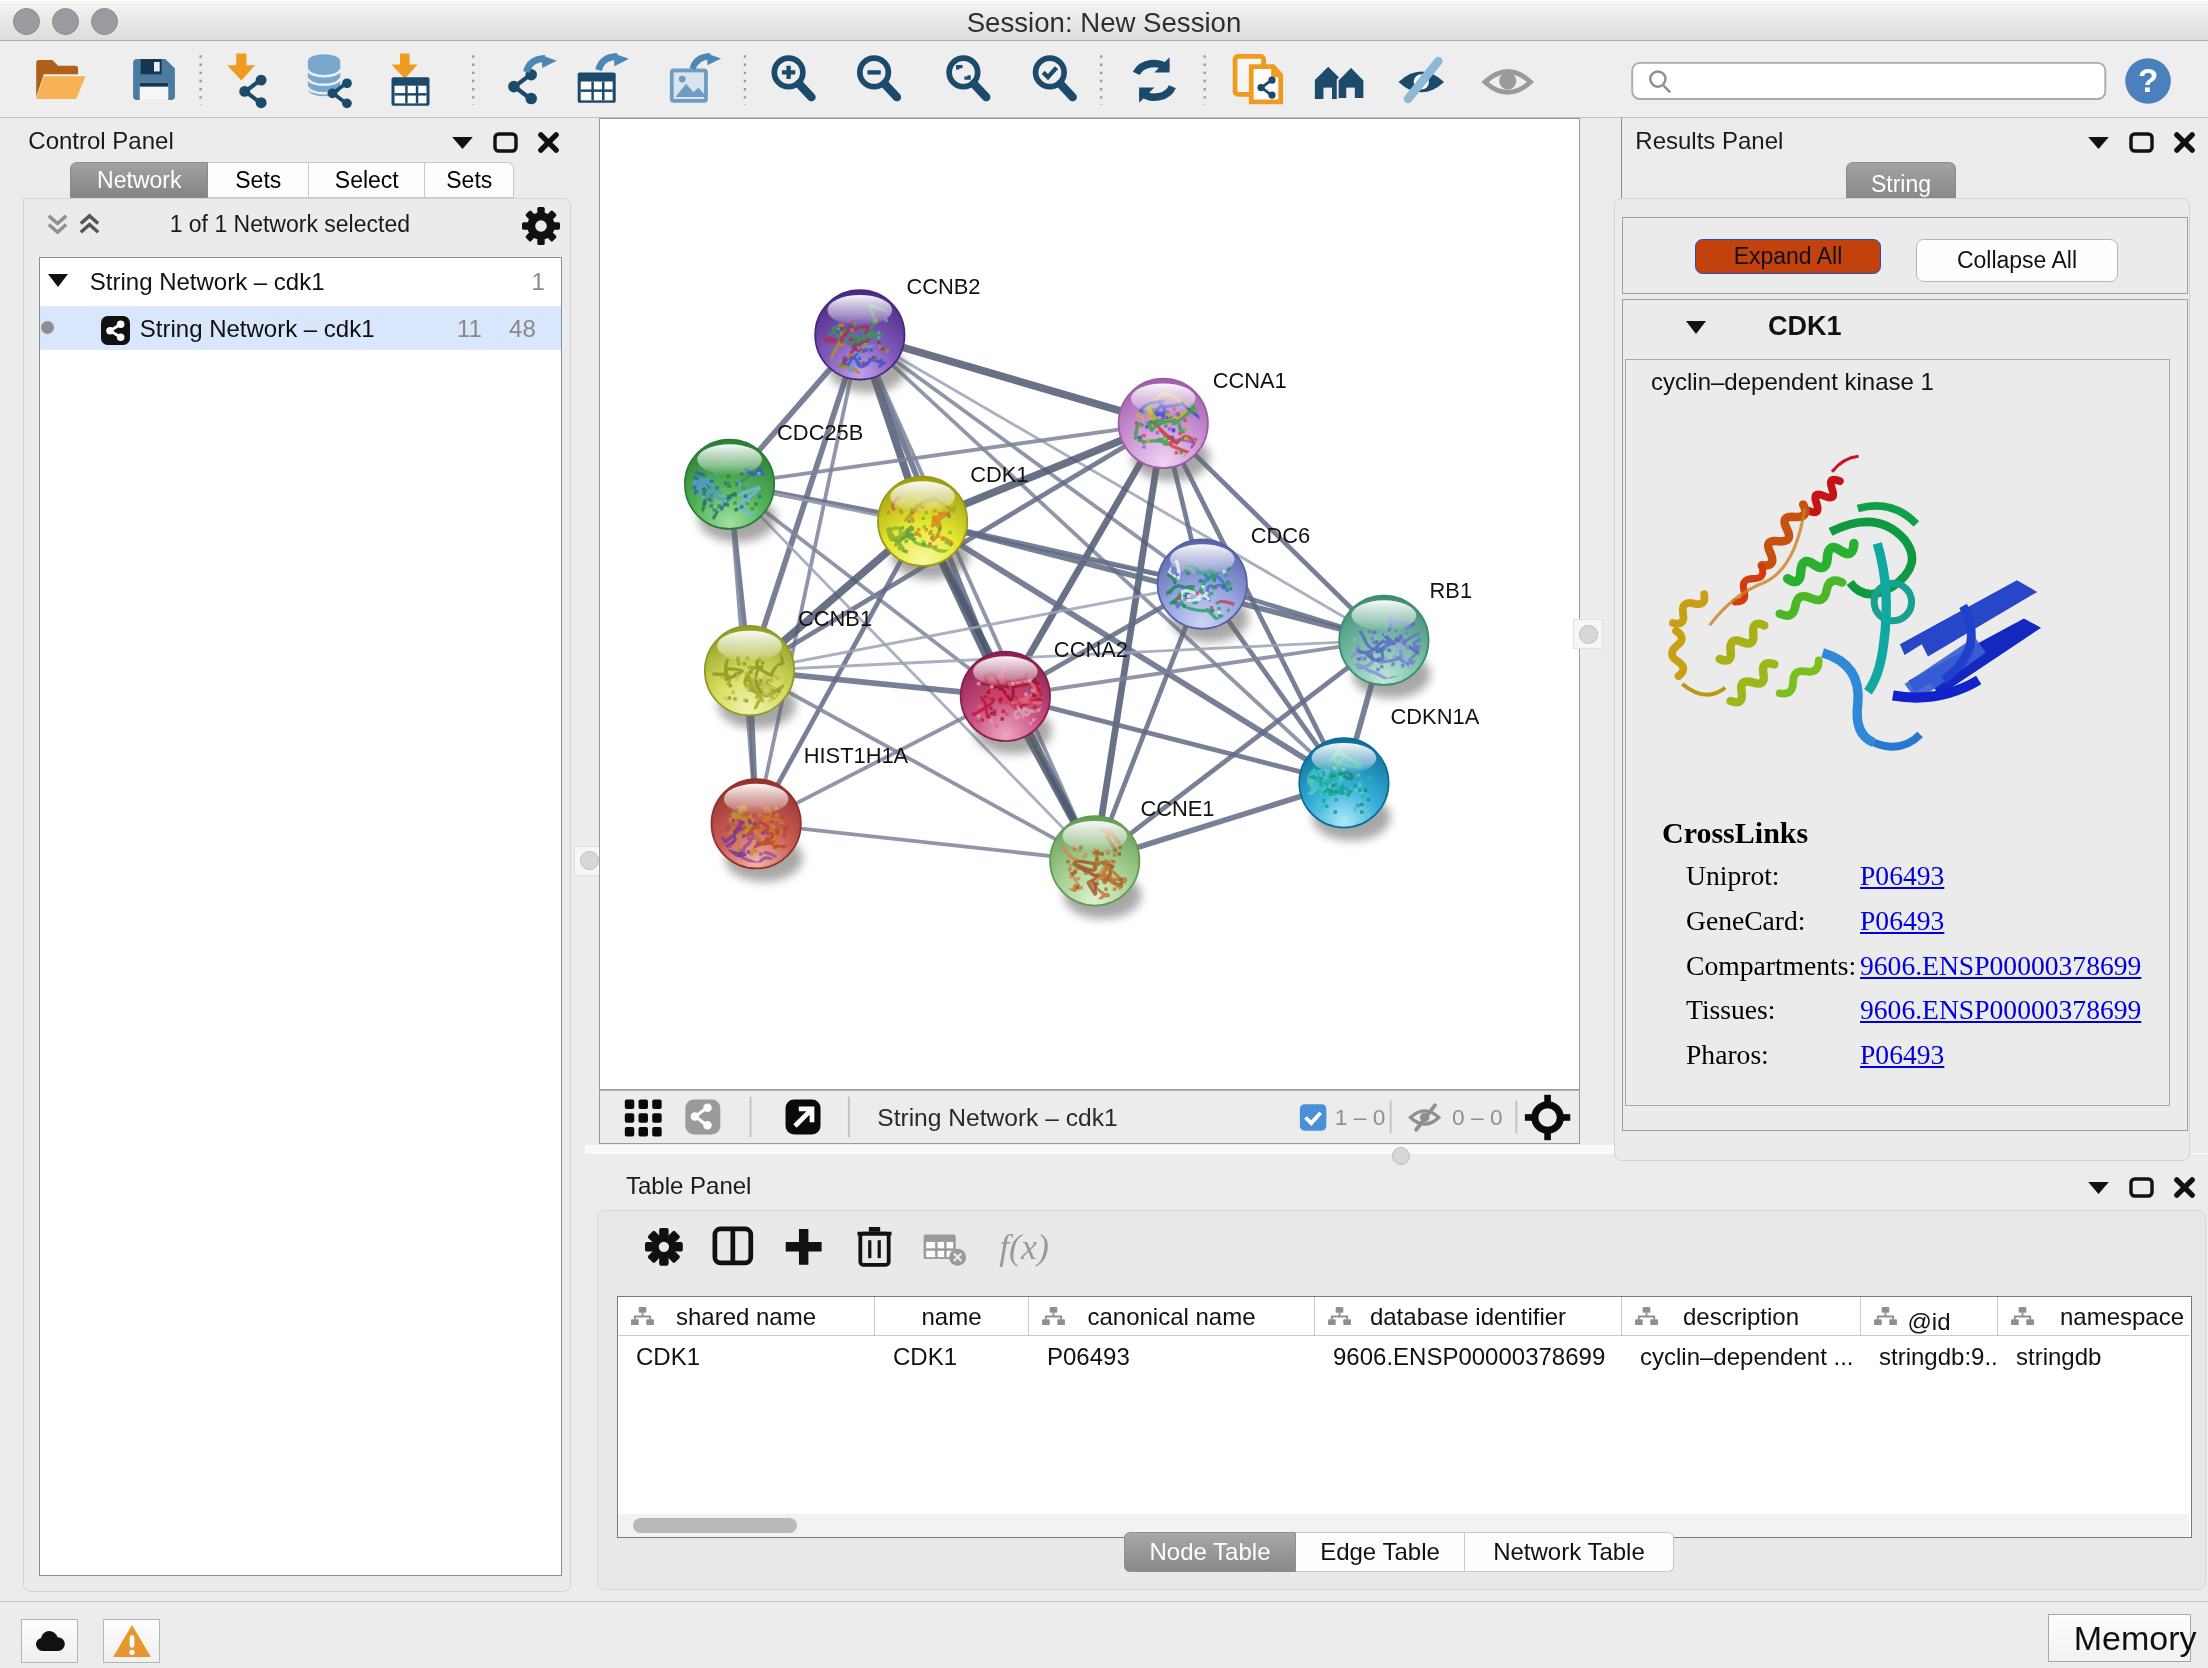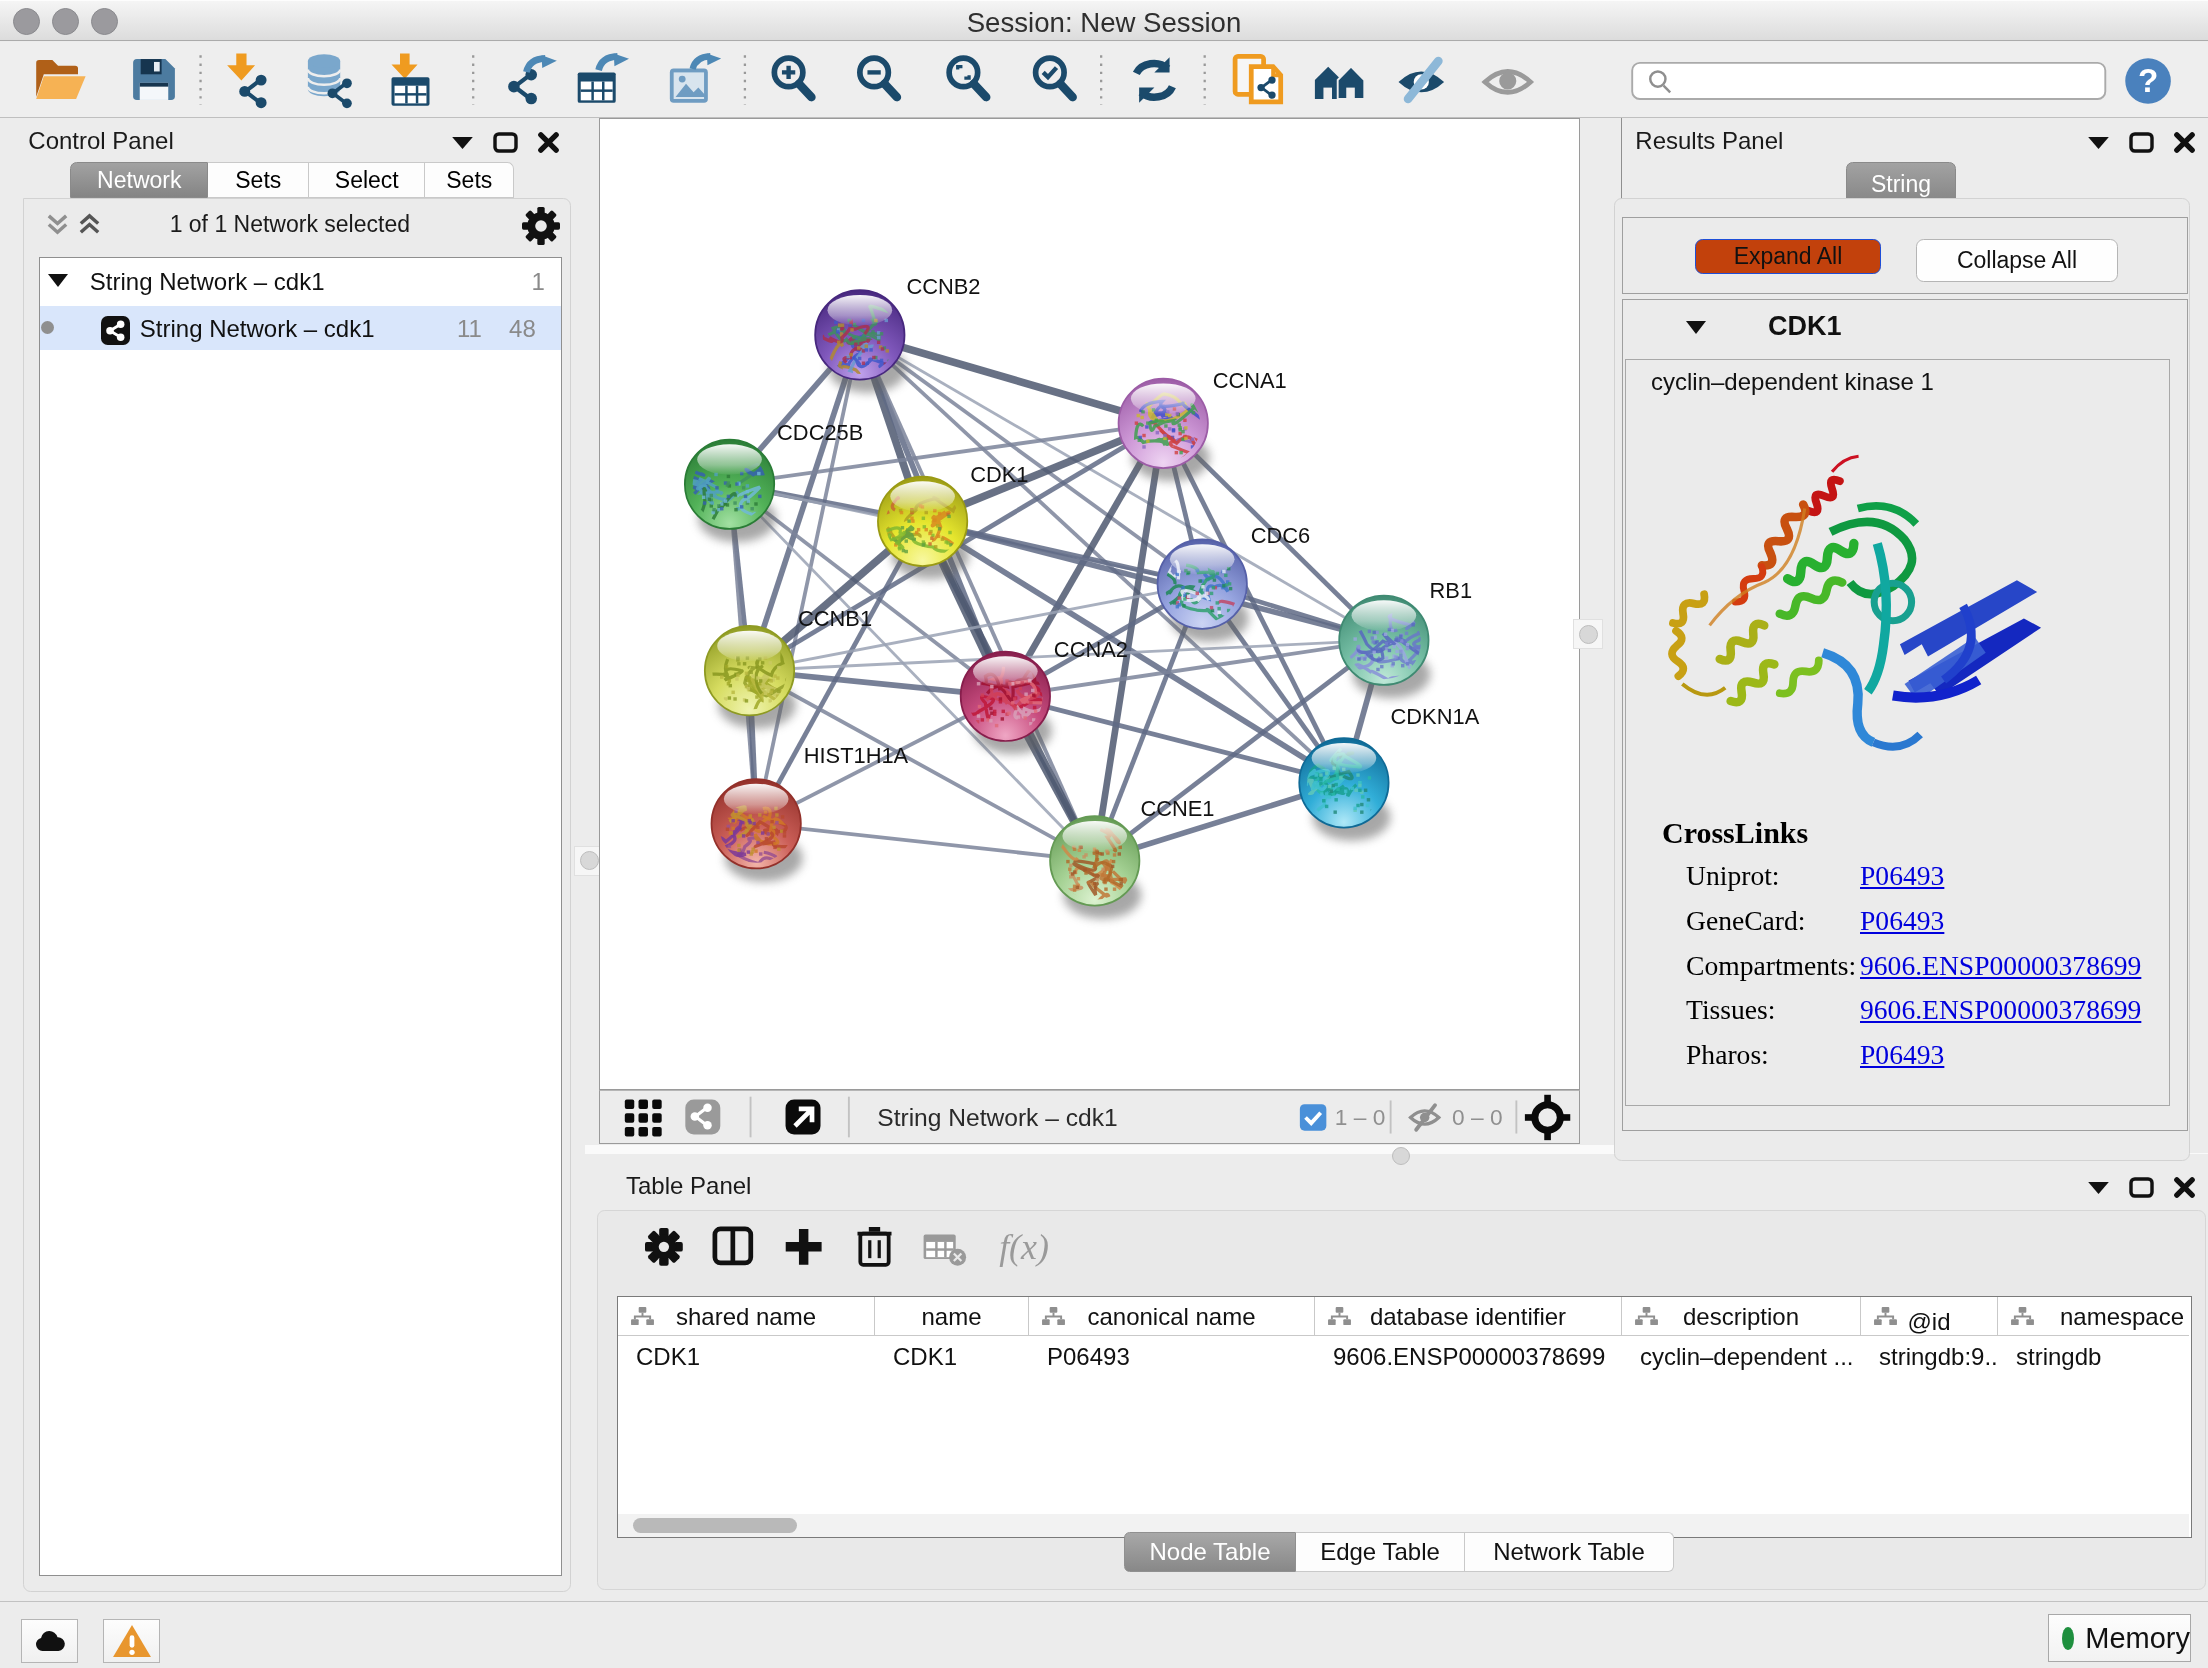--- a/index.html
+++ b/index.html
@@ -1390,16 +1390,16 @@
   </div>
   <div class="abs" style="left:103px;top:17px;width:57px;height:44px;background:linear-gradient(#fdfdfd,#f0f0f0);border:1px solid #b5b5b5;display:flex;align-items:center;justify-content:center">
     <svg width="42" height="36" viewBox="0 0 44 38">
         <path d="M22 2 42 36H2z" fill="#e8962e"></path>
         <rect x="19.5" y="13" width="5" height="13" rx="2.5" fill="#fff"></rect>
         <circle cx="22" cy="31" r="2.8" fill="#fff"></circle>
       </svg>
   </div>
   <div class="abs" style="left:2048px;top:12.4px;width:143px;height:48px;background:linear-gradient(#fdfdfd,#f2f2f2);border:1.9px solid #a8a8a8;display:flex;align-items:center">
     <span style="width:23px;height:23px;border-radius:50%;background:#1e8f3e;margin-left:13.3px"></span>
-    <span style="font-size:29px;color:#111;margin-left:11.4px">Memory</span>
+    <span style="font-size:34px;color:#111;margin-left:11.4px">Memory</span>
   </div>
 </div>
 
 
 </body></html>

